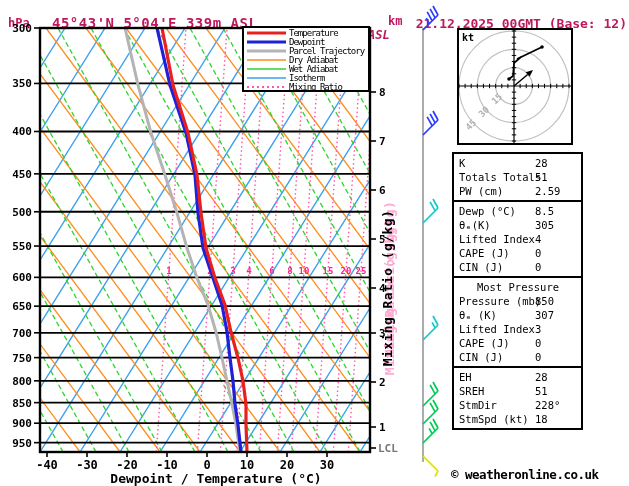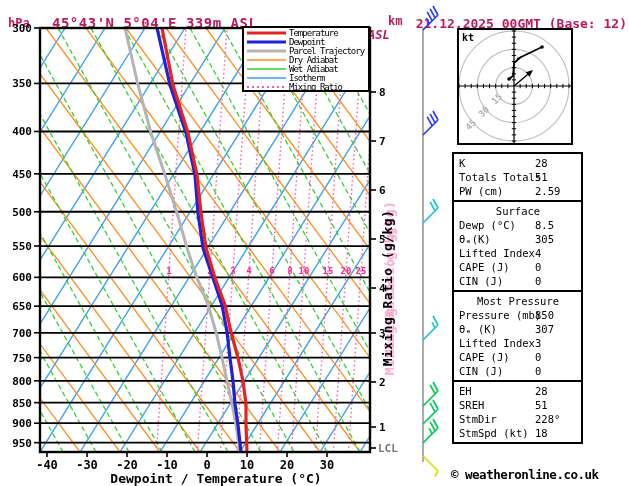--- a/index.html
+++ b/index.html
@@ -331,21 +331,20 @@
       <rect x="1" y="1" width="114" height="115" fill="none" stroke="#000" stroke-width="2"></rect>
     </svg>
 
   <div class="tables" id="tables">
       <div class="tsec">
         <div class="trow"><span>K</span><span class="tvalue">28</span></div>
         <div class="trow"><span>Totals Totals</span><span class="tvalue">51</span></div>
         <div class="trow"><span>PW (cm)</span><span class="tvalue">2.59</span></div>
       </div>
       <div class="tsec">
-        <div class="ttitle">Surface</div>
         <div class="trow"><span>Dewp (°C)</span><span class="tvalue">8.5</span></div>
         <div class="trow"><span>θₑ(K)</span><span class="tvalue">305</span></div>
         <div class="trow"><span>Lifted Index</span><span class="tvalue">4</span></div>
         <div class="trow"><span>CAPE (J)</span><span class="tvalue">0</span></div>
         <div class="trow"><span>CIN (J)</span><span class="tvalue">0</span></div>
       </div>
       <div class="tsec">
         <div class="ttitle">Most Pressure</div>
         <div class="trow"><span>Pressure (mb)</span><span class="tvalue">850</span></div>
         <div class="trow"><span>θₑ (K)</span><span class="tvalue">307</span></div>

